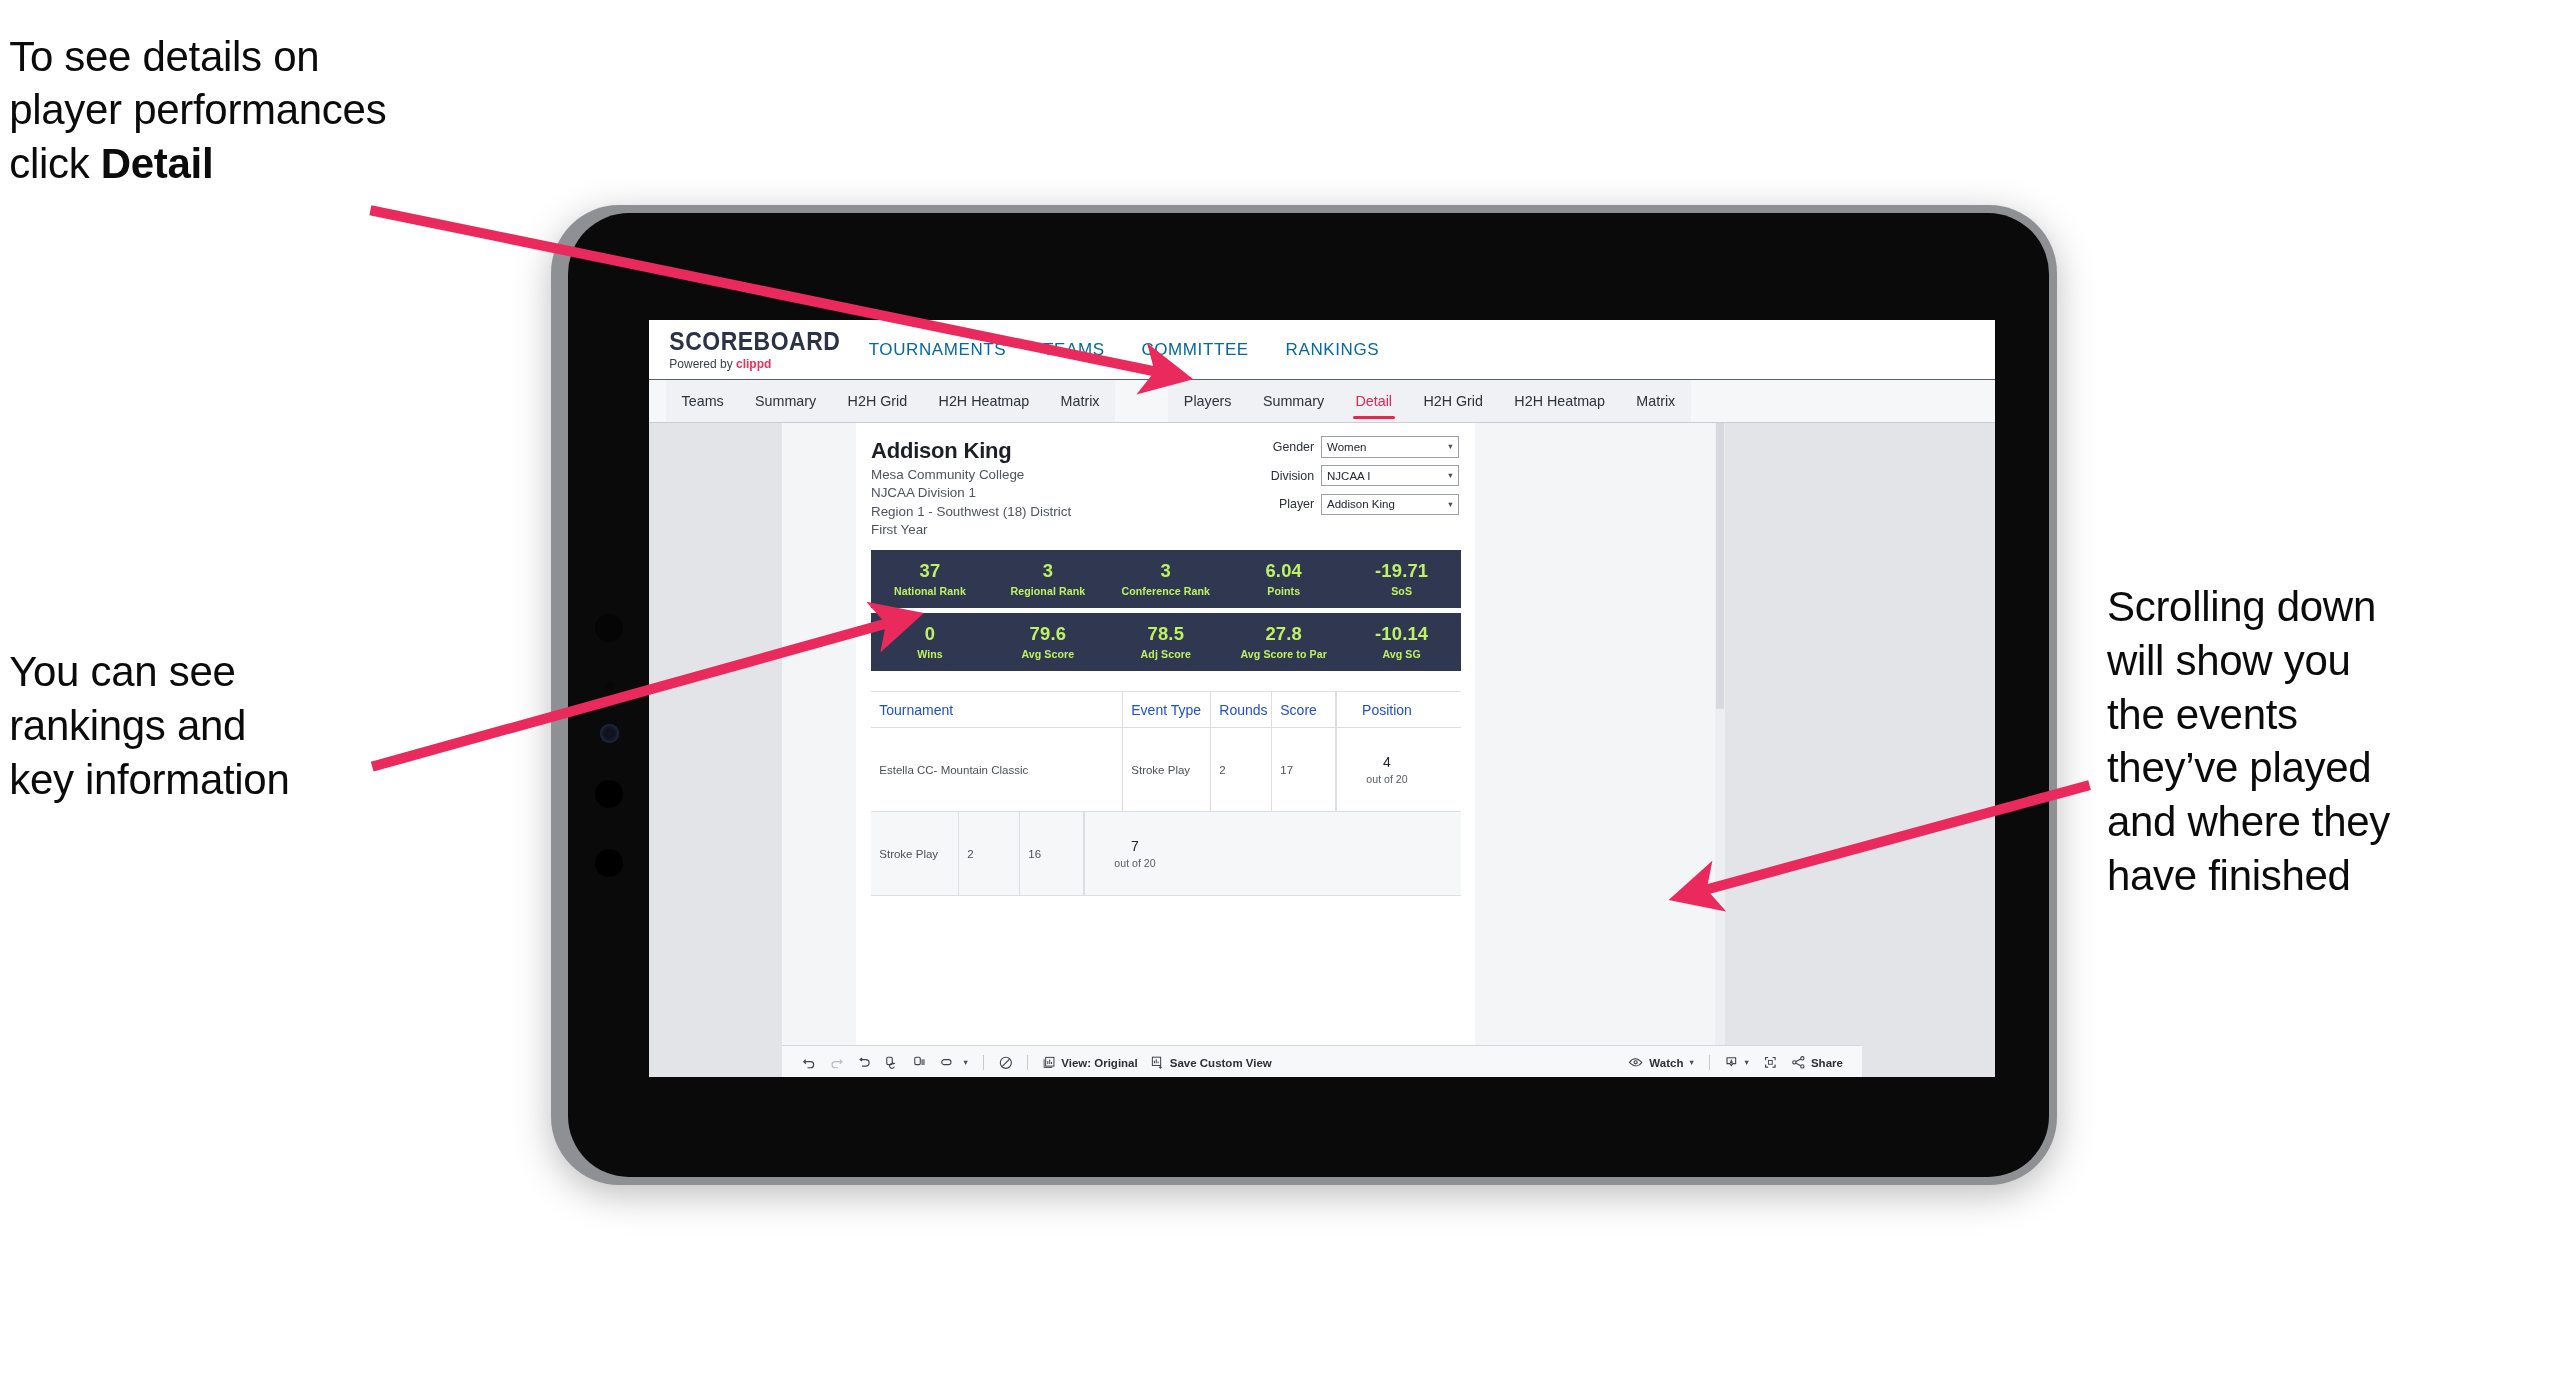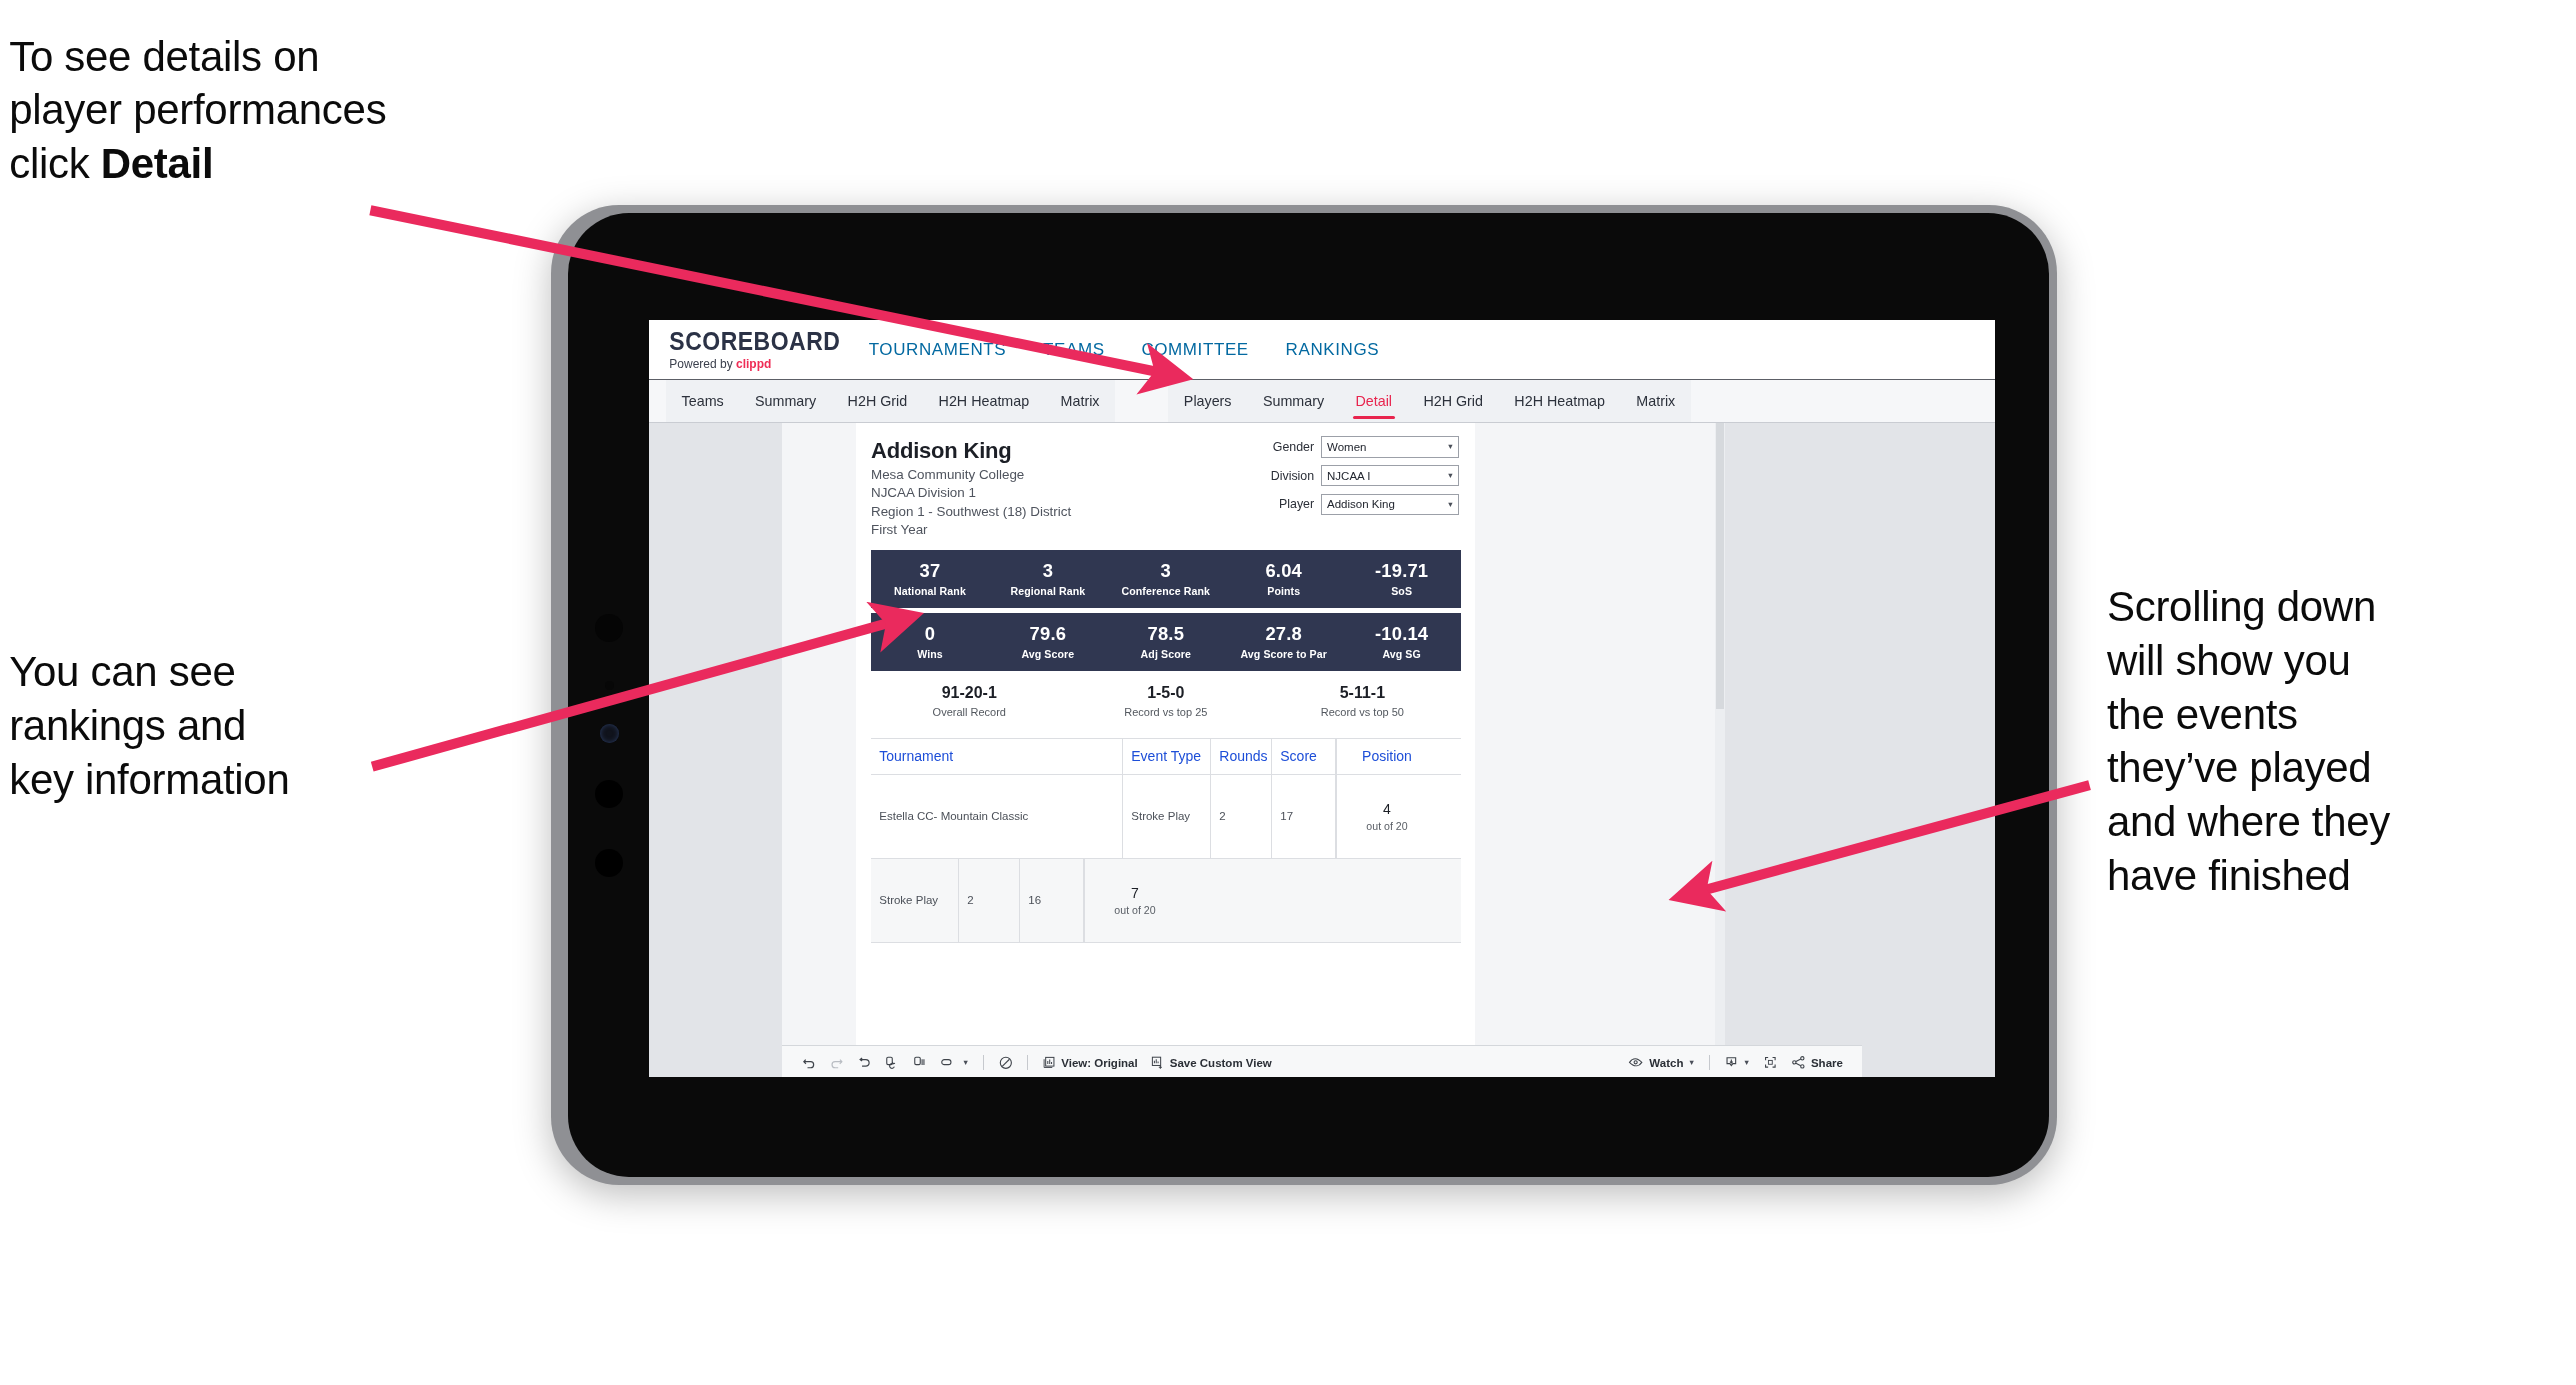--- a/index.html
+++ b/index.html
@@ -120,21 +120,21 @@
   }
   .caret{font-size:7.4px;color:#4a4f59;line-height:1;}
 
   
   .band{
     margin:0 14.7px;height:58px;background:#303751;
     display:flex;align-items:center;
   }
   #band1{margin-top:13px;}
   #band2{margin-top:5.5px;}
-  .stat{flex:1;text-align:center;color:#ffffff;}
+  .stat{flex:1;text-align:center;color:#bef264;}
   .stat-val{font-size:18.4px;font-weight:700;letter-spacing:0.2px;line-height:1.05;}
   .stat-lbl{font-size:10.6px;font-weight:700;margin-top:4.6px;letter-spacing:0.1px;}
 
   
   #records{display:flex;margin:13px 14.7px 0 14.7px;}
   .rec{flex:1;text-align:center;}
   .rec-val{font-size:16px;font-weight:700;color:#1c1f26;}
   .rec-lbl{font-size:11px;color:#53585f;margin-top:3.7px;}
 
   
@@ -317,34 +317,20 @@
               <div class="stat">
                 <div class="stat-val">27.8</div>
                 <div class="stat-lbl">Avg Score to Par</div>
               </div>
               <div class="stat">
                 <div class="stat-val">-10.14</div>
                 <div class="stat-lbl">Avg SG</div>
               </div>
             </div>
 
-            <div id="records">
-              <div class="rec">
-                <div class="rec-val">91-20-1</div>
-                <div class="rec-lbl">Overall Record</div>
-              </div>
-              <div class="rec">
-                <div class="rec-val">1-5-0</div>
-                <div class="rec-lbl">Record vs top 25</div>
-              </div>
-              <div class="rec">
-                <div class="rec-val">5-11-1</div>
-                <div class="rec-lbl">Record vs top 50</div>
-              </div>
-            </div>
 
             <div id="events">
               <div class="evt-row evt-head">
                 <div class="cell c-tournament">Tournament</div>
                 <div class="cell c-type">Event Type</div>
                 <div class="cell c-rounds">Rounds</div>
                 <div class="cell c-score">Score</div>
                 <div class="cell c-position">Position</div>
               </div>
 

